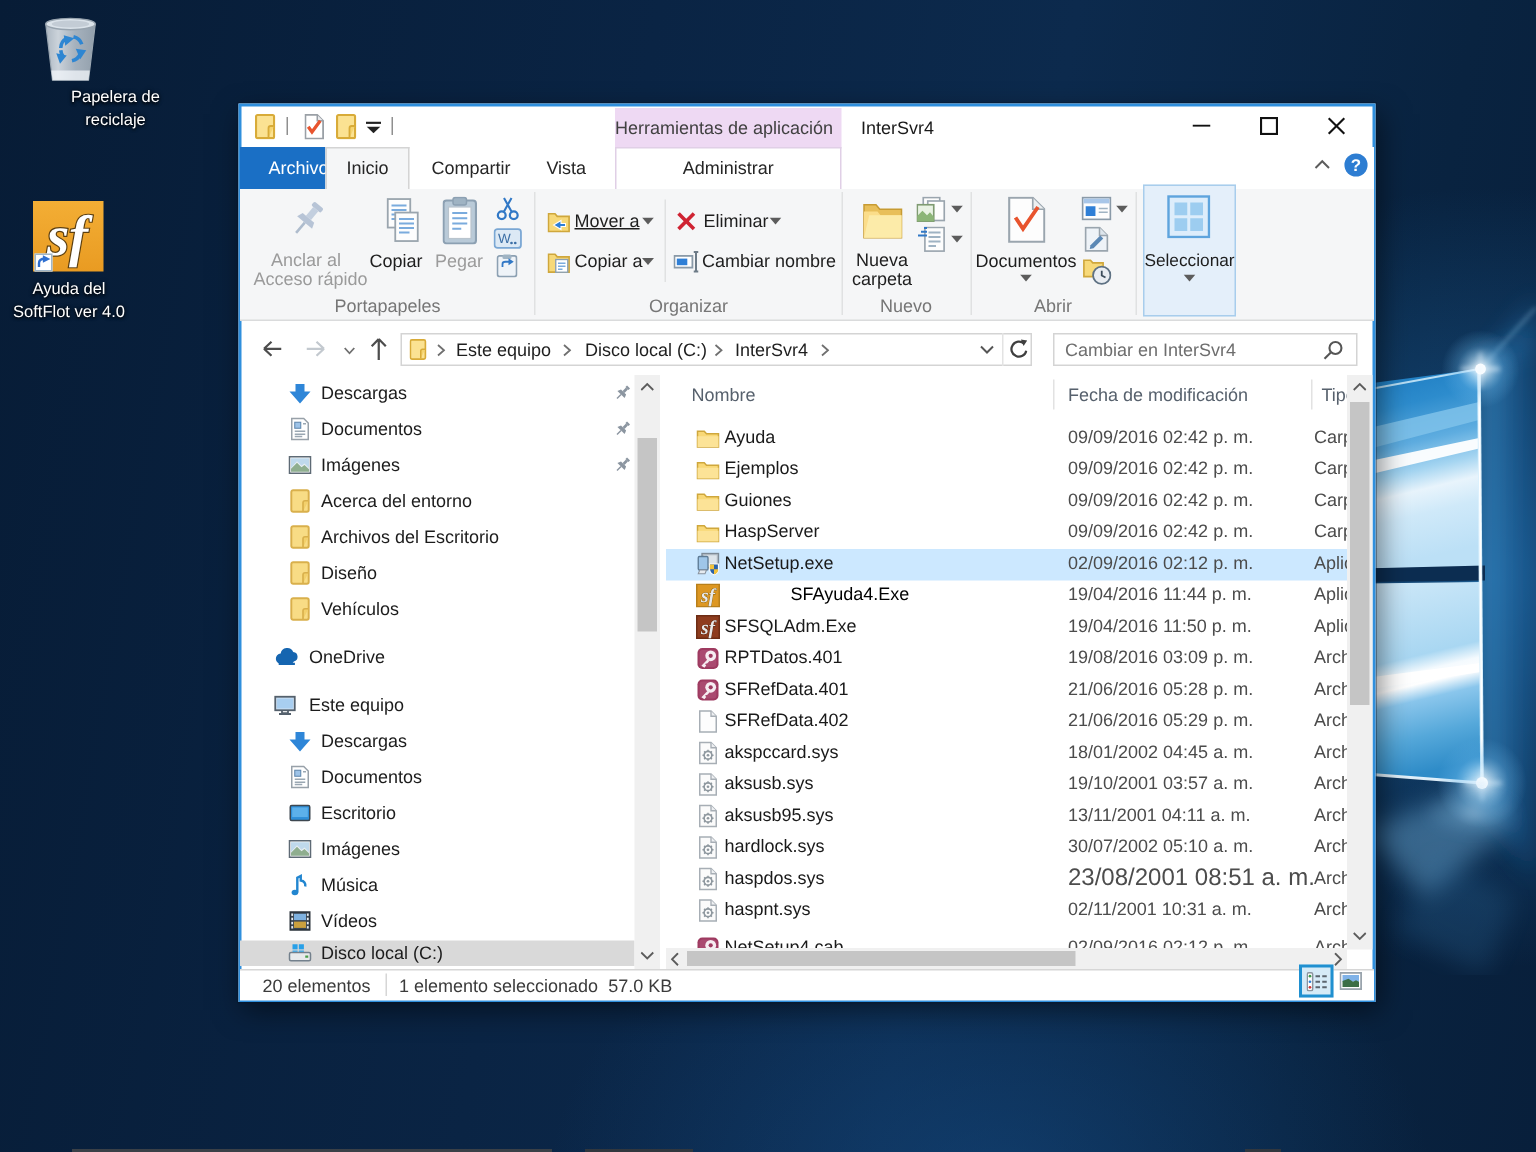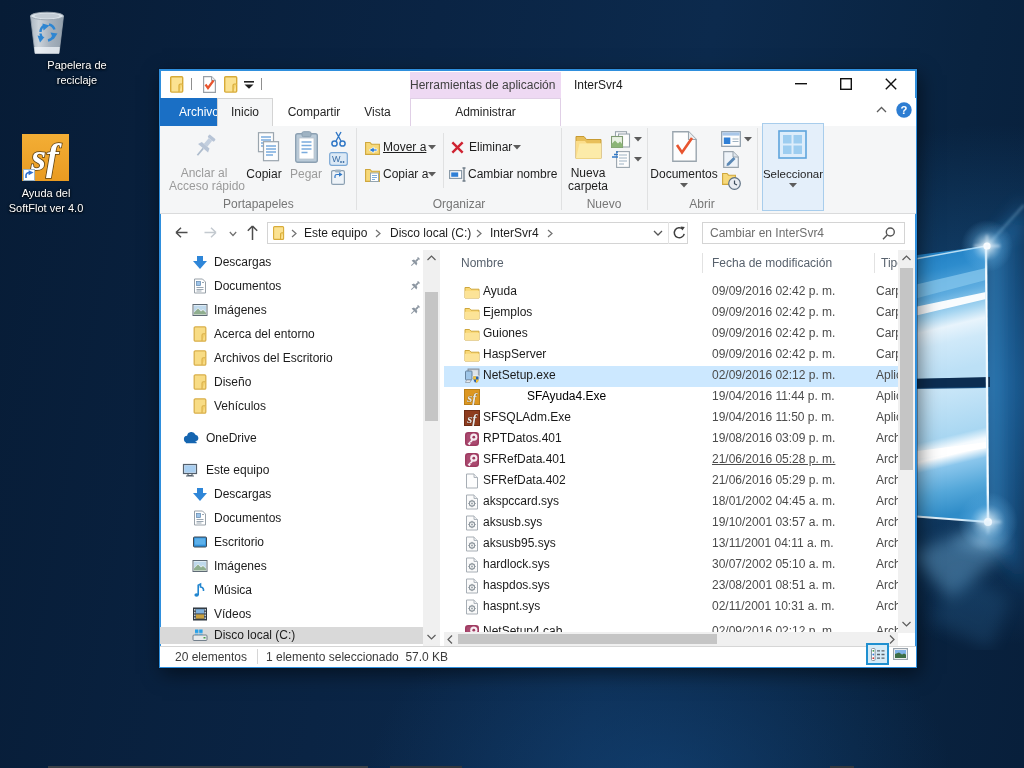--- a/index.html
+++ b/index.html
@@ -675,21 +675,21 @@
     <svg class="abs" style="left:20px;top:181px;" width="16" height="16">
         <use href="#access16"></use>
       </svg>
     <div class="txt" style="left:268px;top:178px;line-height:21px;font-size:12px;color:#4c4c4c;">19/08/2016 03:09 p. m.</div>
     <div class="txt" style="left:432px;top:178px;line-height:21px;font-size:12px;color:#4c4c4c;">Archivo 401</div>
 
     <div class="txt" style="left:39px;top:199px;line-height:21px;font-size:12px;color:#1a1a1a;">SFRefData.401</div>
     <svg class="abs" style="left:20px;top:202px;" width="16" height="16">
         <use href="#access16"></use>
       </svg>
-    <div class="txt" style="left:268px;top:199px;line-height:21px;font-size:12px;color:#4c4c4c;text-decoration:underline;">21/06/2016 05:28 p. m.</div>
+    <div class="txt" style="left:268px;top:199px;line-height:21px;font-size:12px;color:#4c4c4c;">21/06/2016 05:28 p. m.</div>
     <div class="txt" style="left:432px;top:199px;line-height:21px;font-size:12px;color:#4c4c4c;">Archivo 401</div>
 
     <div class="txt" style="left:39px;top:220px;line-height:21px;font-size:12px;color:#1a1a1a;">SFRefData.402</div>
     <svg class="abs" style="left:20px;top:223px;" width="16" height="16">
         <use href="#blankDoc16"></use>
       </svg>
     <div class="txt" style="left:268px;top:220px;line-height:21px;font-size:12px;color:#4c4c4c;">21/06/2016 05:29 p. m.</div>
     <div class="txt" style="left:432px;top:220px;line-height:21px;font-size:12px;color:#4c4c4c;">Archivo 402</div>
 
     <div class="txt" style="left:39px;top:241px;line-height:21px;font-size:12px;color:#1a1a1a;">akspccard.sys</div>
@@ -717,21 +717,21 @@
     <svg class="abs" style="left:20px;top:307px;" width="16" height="16">
         <use href="#gearDoc16"></use>
       </svg>
     <div class="txt" style="left:268px;top:304px;line-height:21px;font-size:12px;color:#4c4c4c;">30/07/2002 05:10 a. m.</div>
     <div class="txt" style="left:432px;top:304px;line-height:21px;font-size:12px;color:#4c4c4c;">Archivo de sistema</div>
 
     <div class="txt" style="left:39px;top:325px;line-height:21px;font-size:12px;color:#1a1a1a;">haspdos.sys</div>
     <svg class="abs" style="left:20px;top:328px;" width="16" height="16">
         <use href="#gearDoc16"></use>
       </svg>
-    <div class="txt" style="left:268px;top:325px;line-height:21px;font-size:12px;color:#4c4c4c;">23/08/2001 08:51 a. m.</div>
+    <div class="txt" style="left:268px;top:325px;line-height:21px;font-size:16px;color:#4c4c4c;">23/08/2001 08:51 a. m.</div>
     <div class="txt" style="left:432px;top:325px;line-height:21px;font-size:12px;color:#4c4c4c;">Archivo de sistema</div>
 
     <div class="txt" style="left:39px;top:346px;line-height:21px;font-size:12px;color:#1a1a1a;">haspnt.sys</div>
     <svg class="abs" style="left:20px;top:349px;" width="16" height="16">
         <use href="#gearDoc16"></use>
       </svg>
     <div class="txt" style="left:268px;top:346px;line-height:21px;font-size:12px;color:#4c4c4c;">02/11/2001 10:31 a. m.</div>
     <div class="txt" style="left:432px;top:346px;line-height:21px;font-size:12px;color:#4c4c4c;">Archivo de sistema</div>
 
     <div class="txt" style="left:39px;top:371px;line-height:21px;font-size:12px;color:#1a1a1a;">NetSetup4.cab</div>

